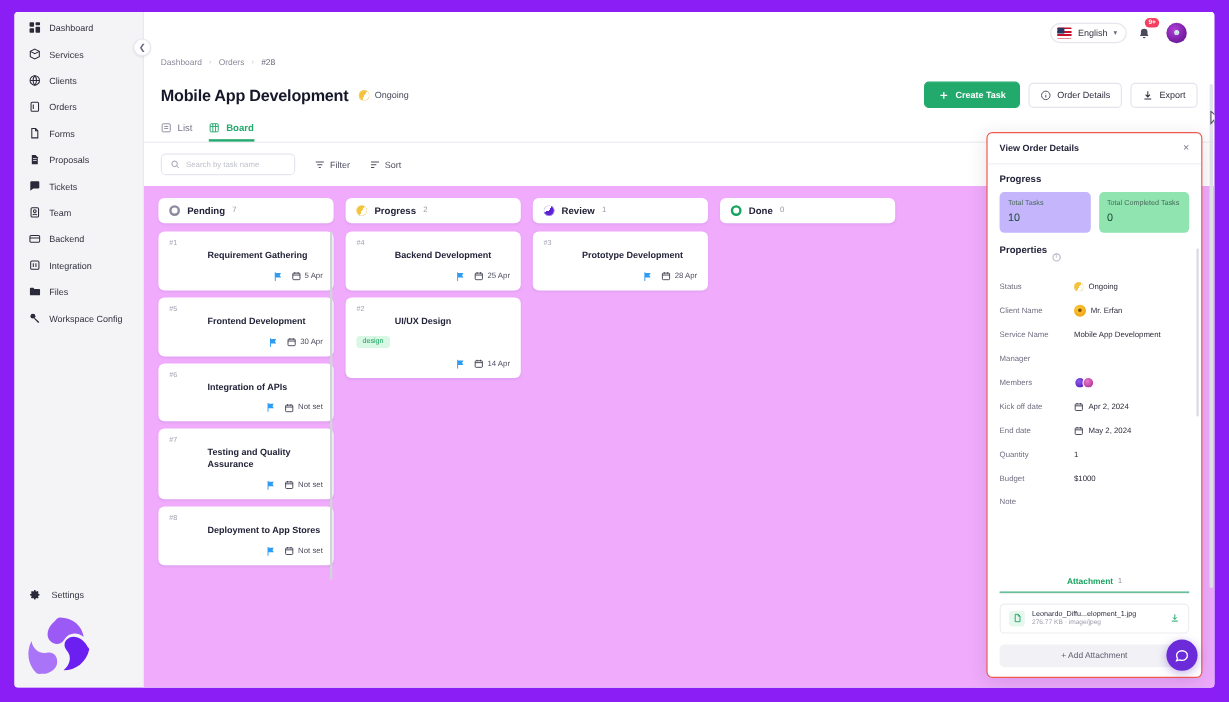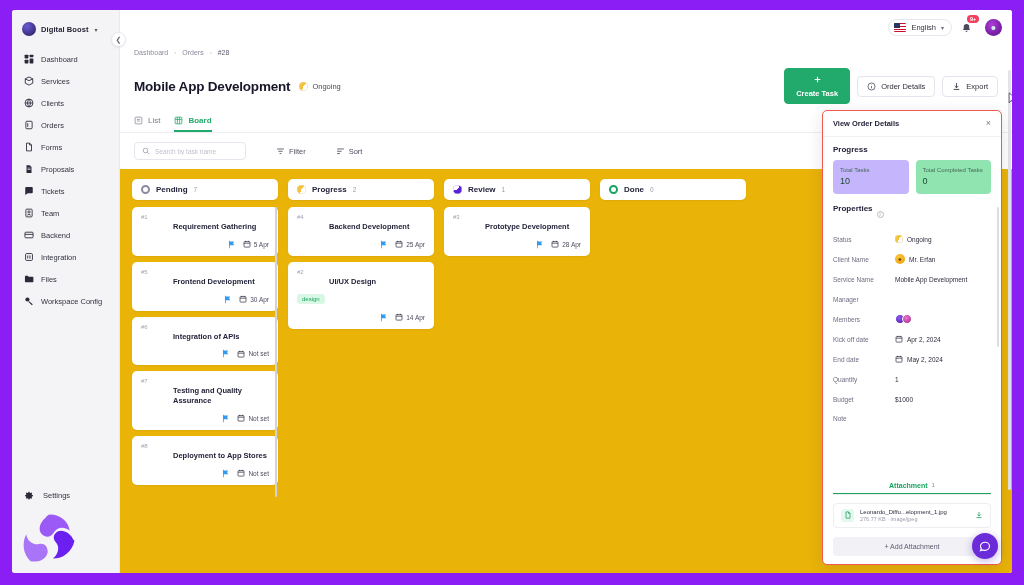--- a/index.html
+++ b/index.html
@@ -76,21 +76,21 @@
     width: 60px; height: 58px; margin: 0 0 4px 8px;
     position: relative;
   }
 
   
   #main { flex: 1; height: 563px; position: relative; background: #fff; display:flex; flex-direction: column; }
 
   .topbar {
     height: 34px; display: flex; align-items: center;
     justify-content: flex-end; gap: 9px;
-    padding: 0 10px 0 0;
+    padding: 0 23px 0 0;
   }
   .lang-pill {
     display: flex; align-items: center; gap: 5px;
     border: 1px solid #e6e6ee; border-radius: 11px;
     padding: 3px 7px 3px 5px; font-size: 7.5px; color: #33333f;
     background: #fff;
   }
   .flag {
     width: 12px; height: 9px; border-radius: 1px; position: relative; overflow: hidden;
     background: linear-gradient(#c8102e 0 16%, #fff 16% 31%, #c8102e 31% 47%, #fff 47% 62%, #c8102e 62% 78%, #fff 78% 92%, #c8102e 92% 100%);
@@ -131,56 +131,56 @@
           background: conic-gradient(from 200deg, #f5c33b 0 55%, #ffffff 55% 100%);
           box-shadow: inset 0 0 0 .5px #f0d48c; }
 
   .title-actions { display: flex; align-items: center; gap: 7px; }
   .btn {
     display: inline-flex; align-items: center; gap: 5px;
     font-size: 7.5px; border-radius: 4px; padding: 5px 9px;
     border: 1px solid #e4e4ee; background: #fff; color: #2e2e3d;
     white-space: nowrap; cursor: pointer;
   }
-  .btn.primary { background: #22a96c; border-color: #22a96c; color: #fff; font-weight: bold; padding: 5.5px 11px; flex-direction: column; }
+  .btn.primary { background: #22a96c; border-color: #22a96c; color: #fff; font-weight: bold; padding: 5.5px 11px; }
   .btn svg { width: 9px; height: 9px; display: block; }
 
   .tabs {
     display: flex; align-items: flex-end; gap: 14px;
     padding: 7px 14px 0 14px; border-bottom: 1px solid #ededf2;
     margin-top: 5px;
   }
   .tab {
     display: flex; align-items: center; gap: 5px;
     font-size: 8px; color: #7a7a8c; padding-bottom: 5px;
     border-bottom: 2px solid transparent; cursor: pointer;
   }
   .tab.active { color: #22a96c; border-bottom-color: #22a96c; font-weight: bold; }
   .tab svg { width: 9px; height: 9px; display:block; }
 
   .toolbar {
-    display: flex; align-items: center; gap: 30px;
+    display: flex; align-items: center; gap: 16px;
     padding: 9px 14px 9px 14px;
   }
   .search-box {
     display: flex; align-items: center; gap: 5px;
     border: 1px solid #e6e6ee; border-radius: 4px;
     padding: 4px 7px; width: 112px; background: #fff;
   }
   .search-box input {
     border: none; outline: none; font-size: 6.5px; color: #33333f;
     width: 100%; background: transparent; font-family: "Liberation Sans", sans-serif;
   }
   .search-box input::placeholder { color: #c0c0cc; }
   .tool-btn { display: flex; align-items: center; gap: 4px; font-size: 7.5px; color: #4e4e60; cursor: pointer; }
   .tool-btn svg { width: 9px; height: 9px; display:block; }
 
   
   .board-area {
-    flex: 1; background: #eab308; padding: 10px 12px 0 12px;
+    flex: 1; background: #f0abfc; padding: 10px 12px 0 12px;
     display: flex; gap: 10px; align-items: flex-start; overflow: hidden;
     position: relative;
   }
   .column { width: 146px; flex: 0 0 146px; display: flex; flex-direction: column; gap: 7px; }
   .col-head {
     background: #fff; border-radius: 5px; padding: 6px 9px;
     display: flex; align-items: center; gap: 6px;
     box-shadow: 0 1px 2px rgba(20,20,50,.05);
   }
   .col-title { font-size: 8px; font-weight: bold; color: #23233a; }
@@ -316,25 +316,20 @@
     background: #e4e4ec; border-radius: 2px; z-index: 5;
   }
 </style>
 </head>
 <body>
 
 <div id="frame">
 <div id="app">
 
   <div id="sidebar">
-    <div class="workspace">
-      <span class="ws-logo"></span>
-      <span class="ws-name">Digital Boost</span>
-      <span class="ws-caret">▾</span>
-    </div>
 
     <div class="collapse-btn">❮</div>
 
     <div class="nav">
       <div class="nav-item">
         <span class="nav-icon">
               <svg viewBox="0 0 16 16" fill="#2a2a3a">
                 <rect x="1" y="1" width="6" height="6" rx="1"></rect>
                 <rect x="9" y="1" width="6" height="4" rx="1"></rect>
                 <rect x="1" y="9" width="6" height="6" rx="1"></rect>

